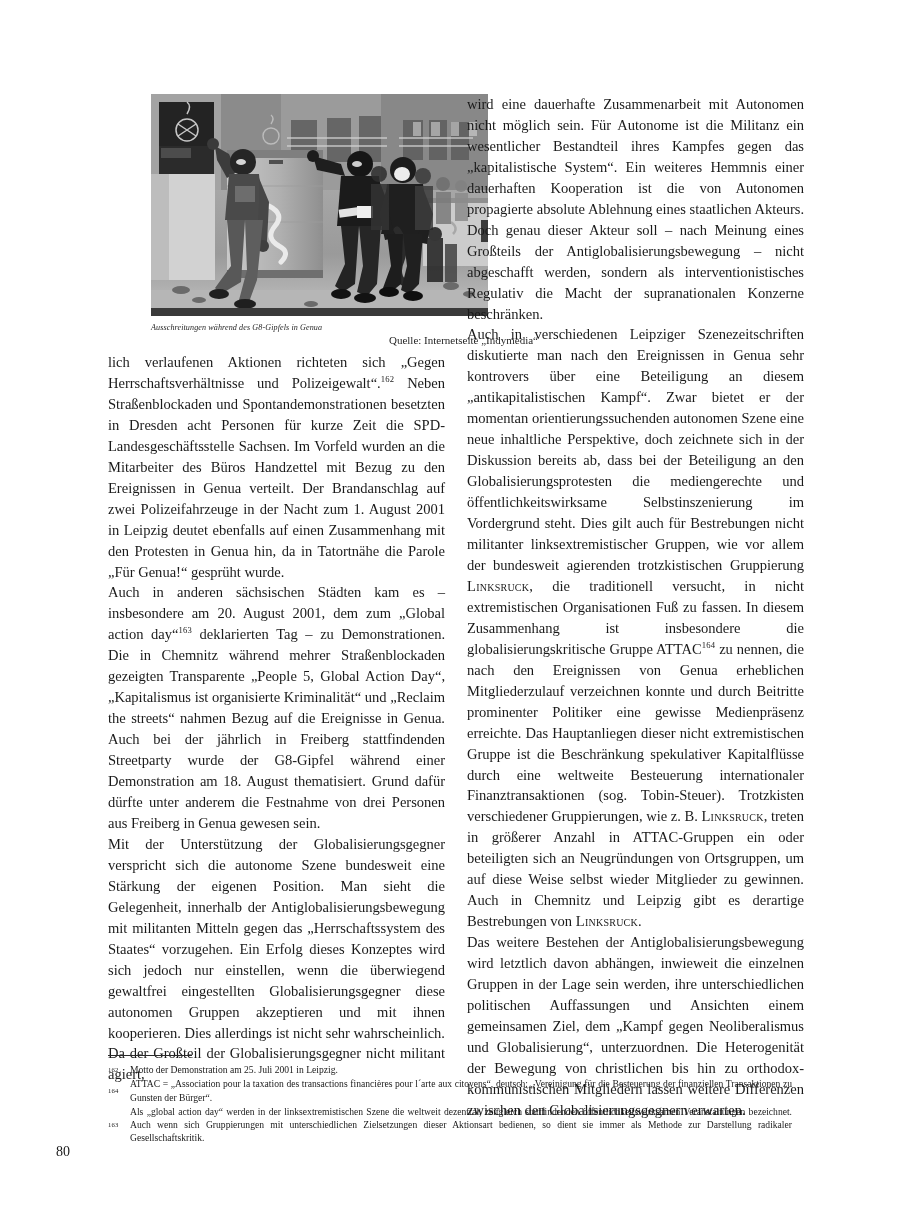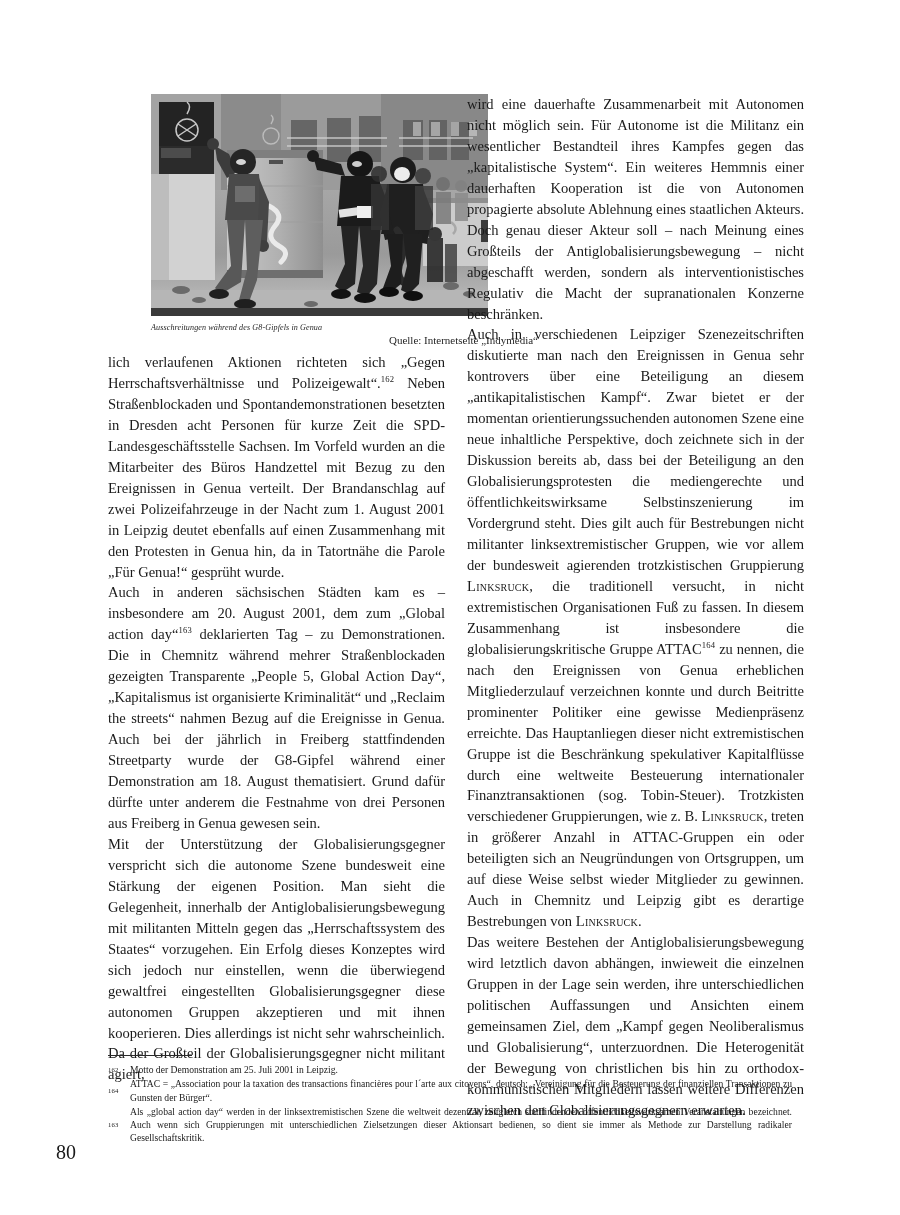--- a/index.html
+++ b/index.html
@@ -129,21 +129,21 @@
   .fn-text {
     flex: 1 1 auto;
     text-align: justify;
   }
 
   
   .folio {
     position: absolute;
     left: 56px;
     top: 1143px;
-    font-size: 20px;
+    font-size: 14px;
     line-height: 18px;
     color: #1a1a1a;
   }
 </style>
 </head>
 <body>
 
 <div class="page">
 
   <div class="columns">

